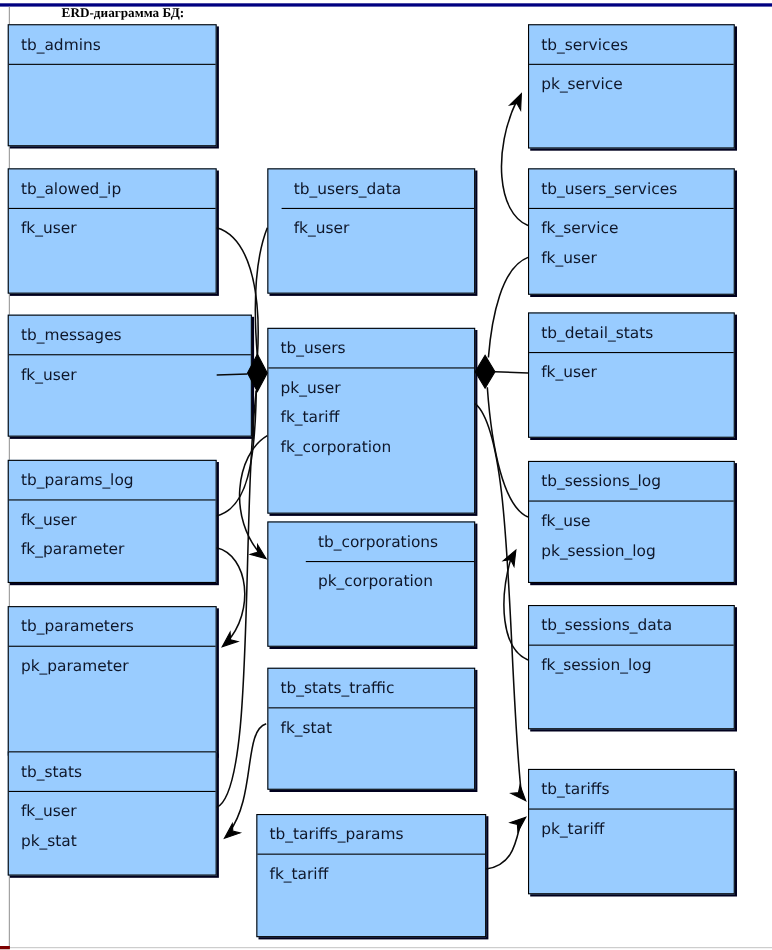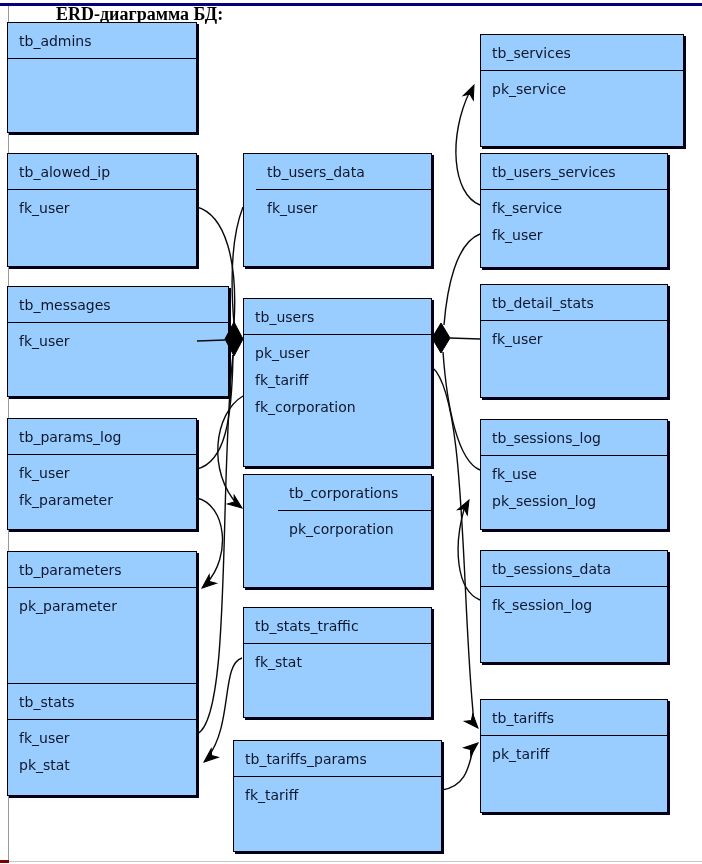--- a/index.html
+++ b/index.html
@@ -6,21 +6,21 @@
   #stage {
     position:relative; width:702px; height:864px; background:#ffffff;
     overflow:hidden; font-family:"DejaVu Sans", sans-serif;
   }
   .rule-top   { position:absolute; left:0; top:3px; width:702px; height:3px; background:#000080; }
   .rule-left  { position:absolute; left:8px; top:6px; width:1px; height:856px; background:#9a9a9a; }
   .rule-bottom{ position:absolute; left:8px; top:861px; width:694px; height:1px; background:#c8c8c8; }
   .mark-maroon{ position:absolute; left:0; top:860px; width:9px; height:3px; background:#7d0000; }
   .page-title {
     position:absolute; left:56px; top:4px; width:240px;
-    font-family:"Liberation Serif", serif; font-weight:bold; font-size:18px; color:#000;
+    font-family:"Liberation Serif", serif; font-weight:bold; font-size:12px; color:#000;
   }
   .box {
     position:absolute; background:#99CCFF; border:1px solid #000;
     box-shadow:2px 2px 0 #00001e; box-sizing:border-box;
     color:#0f172a; font-size:14px;
   }
   .box .hd {
     height:36px; border-bottom:1px solid #000;
     display:flex; align-items:center; padding-left:11px; box-sizing:border-box;
     white-space:nowrap; overflow:hidden;
@@ -115,21 +115,21 @@
       </div>
   </div>
 
   <div class="box" style="left:233px; top:740px; width:209px; height:112px;">
     <div class="hd">tb_tariffs_params</div>
     <div class="body">
         <div class="fld">fk_tariff</div>
       </div>
   </div>
 
-  <div class="box" style="left:480px; top:22px; width:204px; height:113px;margin-top:12px;">
+  <div class="box" style="left:480px; top:22px; width:188px; height:113px;">
     <div class="hd">tb_services</div>
     <div class="body">
         <div class="fld">pk_service</div>
       </div>
   </div>
 
   <div class="box" style="left:480px; top:153px; width:188px; height:115px;">
     <div class="hd">tb_users_services</div>
     <div class="body">
       <div class="fld">fk_service</div>

